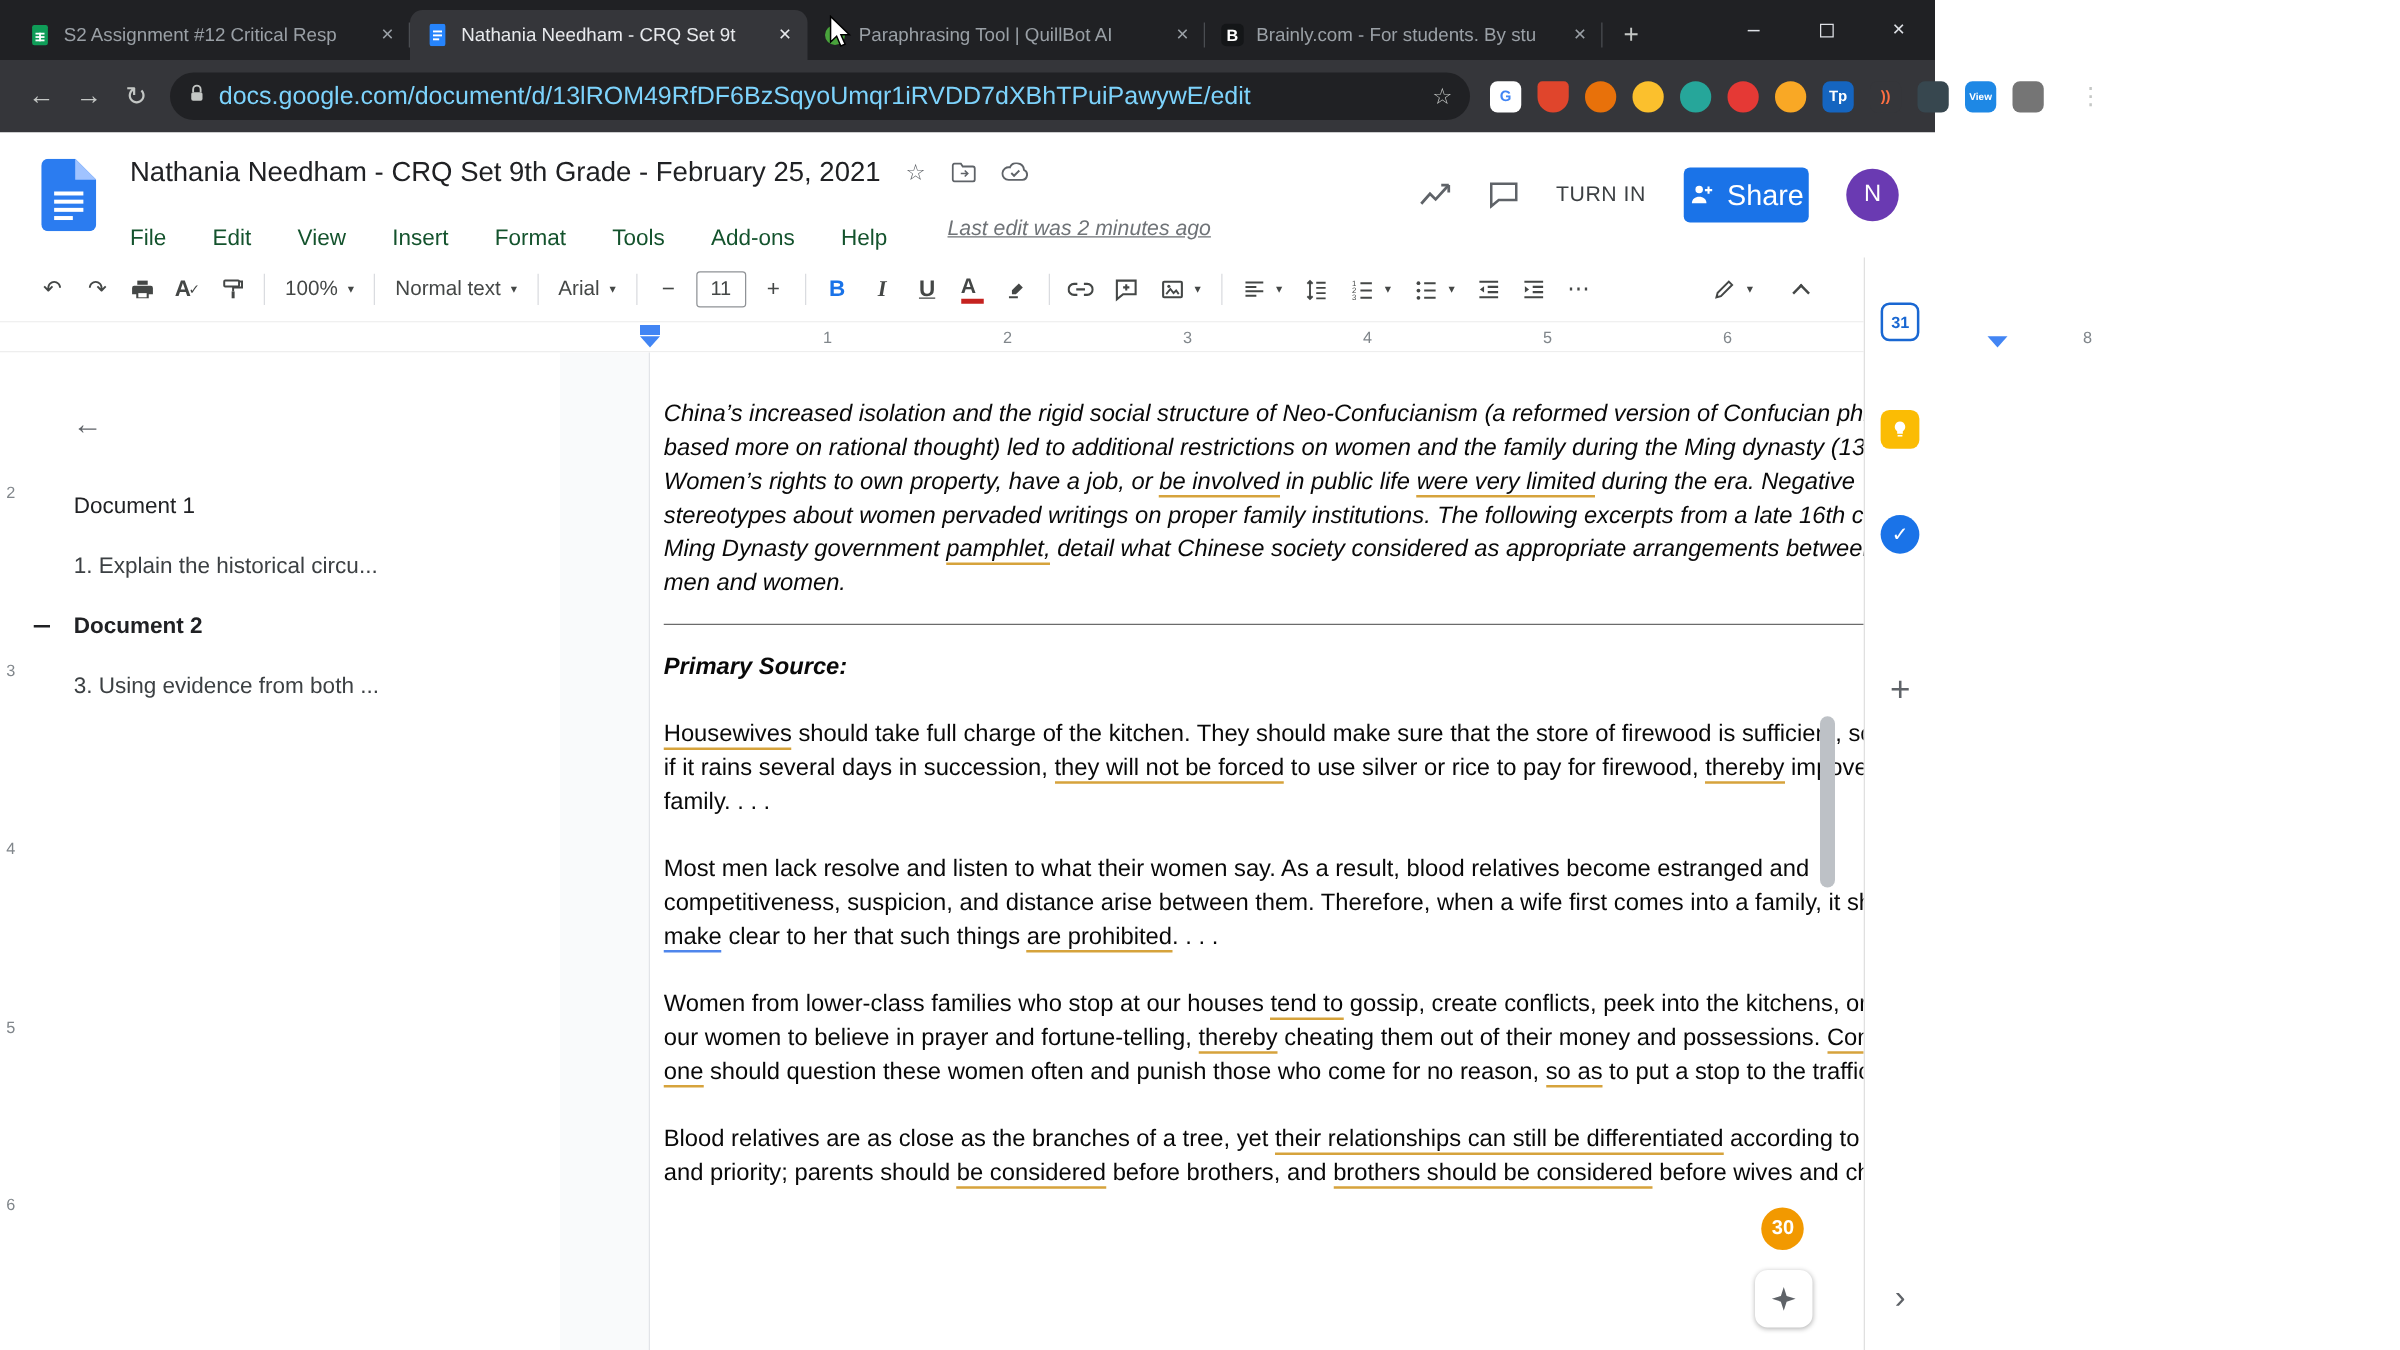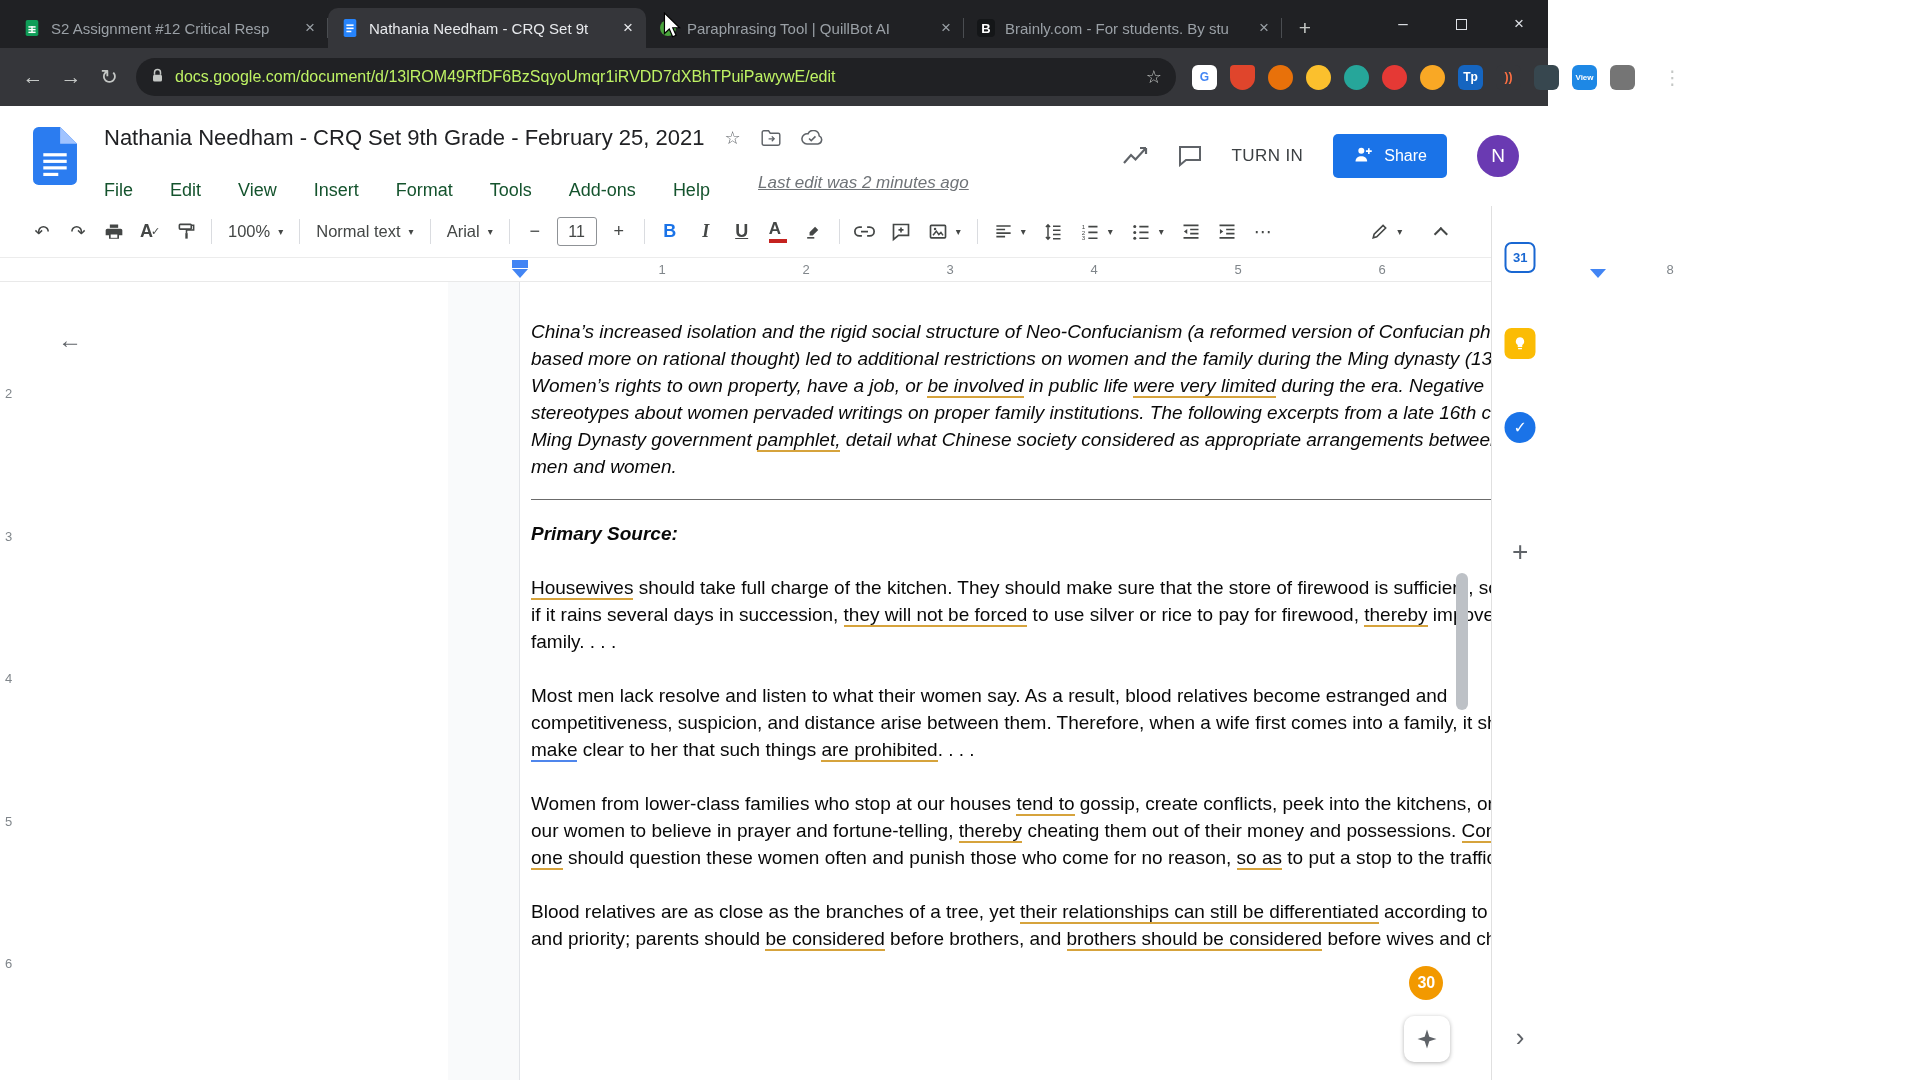--- a/index.html
+++ b/index.html
@@ -23,21 +23,21 @@
   .newtab { width:30px; height:30px; margin:0 0 5px 8px; color:#c4c7c5; font-size:21px; display:flex; align-items:center; justify-content:center; }
   .win-controls { position:absolute; right:0; top:0; height:48px; display:flex; }
   .win-btn { width:58px; height:48px; color:#dee1e6; display:flex; align-items:center; justify-content:center; font-size:17px; }
   .maxbox { width:11px; height:11px; border:1.5px solid #dee1e6; display:inline-block; }
 
   
   .addressbar { height:58px; background:#35363a; display:flex; align-items:center; padding:0 14px; }
   .nav-btn { width:38px; text-align:center; color:#c4c7c5; font-size:21px; flex:0 0 auto; }
   .omnibox { width:1040px; height:38px; margin-left:8px; background:#202124; border-radius:19px; display:flex; align-items:center;
              padding:0 14px; gap:10px; flex:0 0 auto; }
-  .omni-url { color:#bef264; font-size:16px; flex:1; white-space:nowrap; overflow:hidden; }
+  .omni-url { color:#7dd3fc; font-size:20px; flex:1; white-space:nowrap; overflow:hidden; }
   .bookmark-star { color:#c4c7c5; font-size:18px; }
   .ext-row { display:flex; align-items:center; gap:13px; margin-left:16px; }
   .ext-icon { width:25px; height:25px; border-radius:6px; display:flex; align-items:center; justify-content:center;
               font-weight:bold; font-size:12px; overflow:hidden; }
   .ext-icon.circle { border-radius:50%; }
   .ext-icon.shield { border-radius:4px 4px 50% 50%; }
   .browser-avatar { width:29px; height:29px; border-radius:50%; margin-left:14px;
                     background:linear-gradient(135deg,#f48fb1,#e91e63 55%,#8e24aa); }
   .kebab { color:#c4c7c5; font-size:19px; margin-left:14px; letter-spacing:0; }
 
@@ -46,22 +46,22 @@
   .docs-logo { position:absolute; left:33px; top:21px; }
   .header-main { position:absolute; left:104px; top:19px; }
   .title-row { display:flex; align-items:center; gap:20px; }
   .doc-title { font-size:22px; color:#202124; white-space:nowrap; }
   .hdr-ic { color:#5f6368; font-size:18px; display:flex; align-items:center; }
   .menubar { display:flex; gap:37px; margin-top:29px; font-size:18px; color:#14532d; align-items:baseline; }
   .menu-item { cursor:default; }
   .last-edit { margin-left:44px; color:#6f7377; text-decoration:underline; font-size:17px; white-space:nowrap;font-style:italic; }
   .header-right { position:absolute; right:29px; top:26px; height:48px; display:flex; align-items:center; gap:30px; }
   .turnin { font-size:17px; color:#3c4043; letter-spacing:.4px; background:none; border:none; }
-  .share-btn { background:var(--accent,#1a73e8); color:#fff; border:none; border-radius:5px; height:44px; padding:0 20px;
-               display:flex; align-items:center; gap:11px; font-size:16px; }
+  .share-btn { background:var(--accent,#1a73e8); color:#fff; border:none; border-radius:5px; height:44px; padding:0 4px;
+               display:flex; align-items:center; gap:11px; font-size:23px; }
   .doc-avatar { width:42px; height:42px; border-radius:50%; background:#6a3ab2; color:#fff; display:flex; align-items:center;
                 justify-content:center; font-size:19px; }
 
   
   .lower { display:flex; height:874px; }
   .lower-left { width:1850px; display:flex; flex-direction:column; }
 
   
   .docs-toolbar { height:52px; background:#fff; border-bottom:1px solid #ececec; display:flex; align-items:center;
                   padding:0 0 0 24px; color:#444746; }
@@ -442,20 +442,35 @@
         <div class="vruler">
             <span class="vruler-num" style="top: 104px;">2</span>
             <span class="vruler-num" style="top: 246.5px;">3</span>
             <span class="vruler-num" style="top: 389px;">4</span>
             <span class="vruler-num" style="top: 531.5px;">5</span>
             <span class="vruler-num" style="top: 674px;">6</span>
           </div>
 
         <div class="outline">
           <span class="outline-back">←</span>
+          <div class="outline-list">
+            <div class="outline-item heading">
+                <span>Document 1</span>
+              </div>
+            <div class="outline-item">
+                <span>1. Explain the historical circu...</span>
+              </div>
+            <div class="outline-item heading active">
+                <span class="active-dash"></span>
+                <span>Document 2</span>
+              </div>
+            <div class="outline-item">
+                <span>3. Using evidence from both ...</span>
+              </div>
+          </div>
         </div>
 
         <div class="canvas">
           <div class="page">
             <div class="doc-text">
                 <p class="doc-p italic"><span>China’s increased isolation and the rigid social structure of Neo-Confucianism (a reformed version of Confucian philosophy based more on rational thought) led to additional restrictions on women and the family during the Ming dynasty (1368–1644). Women’s rights to own property, have a job, or </span><span class="u-orange">be involved</span><span> in public life </span><span class="u-orange">were very limited</span><span> during the era. Negative stereotypes about women pervaded writings on proper family institutions. The following excerpts from a late 16th century Ming Dynasty government </span><span class="u-orange">pamphlet,</span><span> detail what Chinese society considered as appropriate arrangements between married men and women.</span></p>
                 <div class="doc-hr"></div>
                 <p class="doc-p bold"><span>Primary Source:</span></p>
                 <p class="doc-p"><span class="u-orange">Housewives</span><span> should take full charge of the kitchen. They should make sure that the store of firewood is sufficient, so that even if it rains several days in succession, </span><span class="u-orange">they will not be forced</span><span> to use silver or rice to pay for firewood, </span><span class="u-orange">thereby</span><span> impoverishing the family. . . .</span></p>
                 <p class="doc-p"><span>Most men lack resolve and listen to what their women say. As a result, blood relatives become estranged and competitiveness, suspicion, and distance arise between them. Therefore, when a wife first comes into a family, it should be </span><span class="u-blue">make</span><span> clear to her that such things </span><span class="u-orange">are prohibited</span><span>. . . .</span></p>

